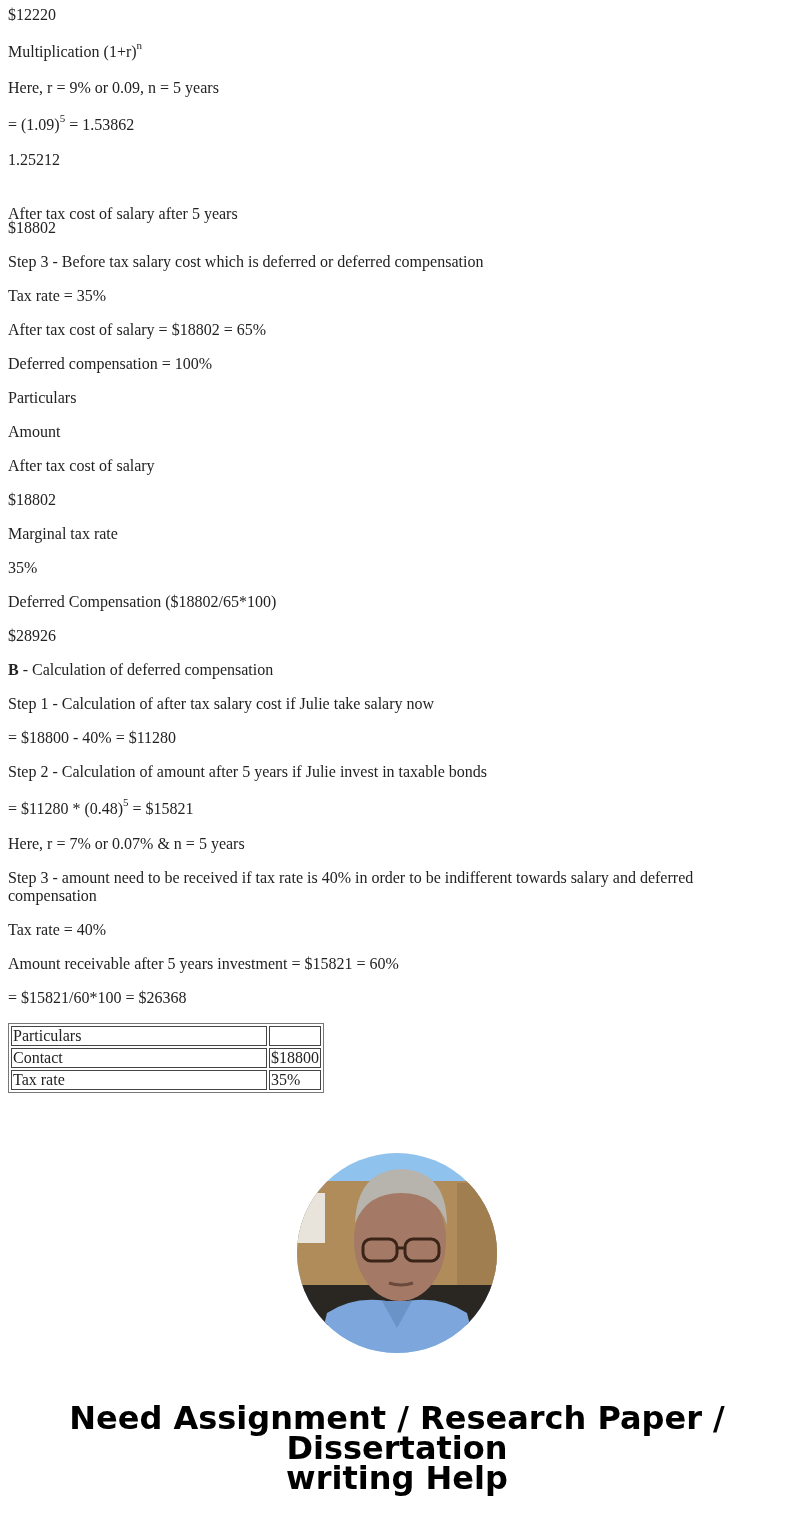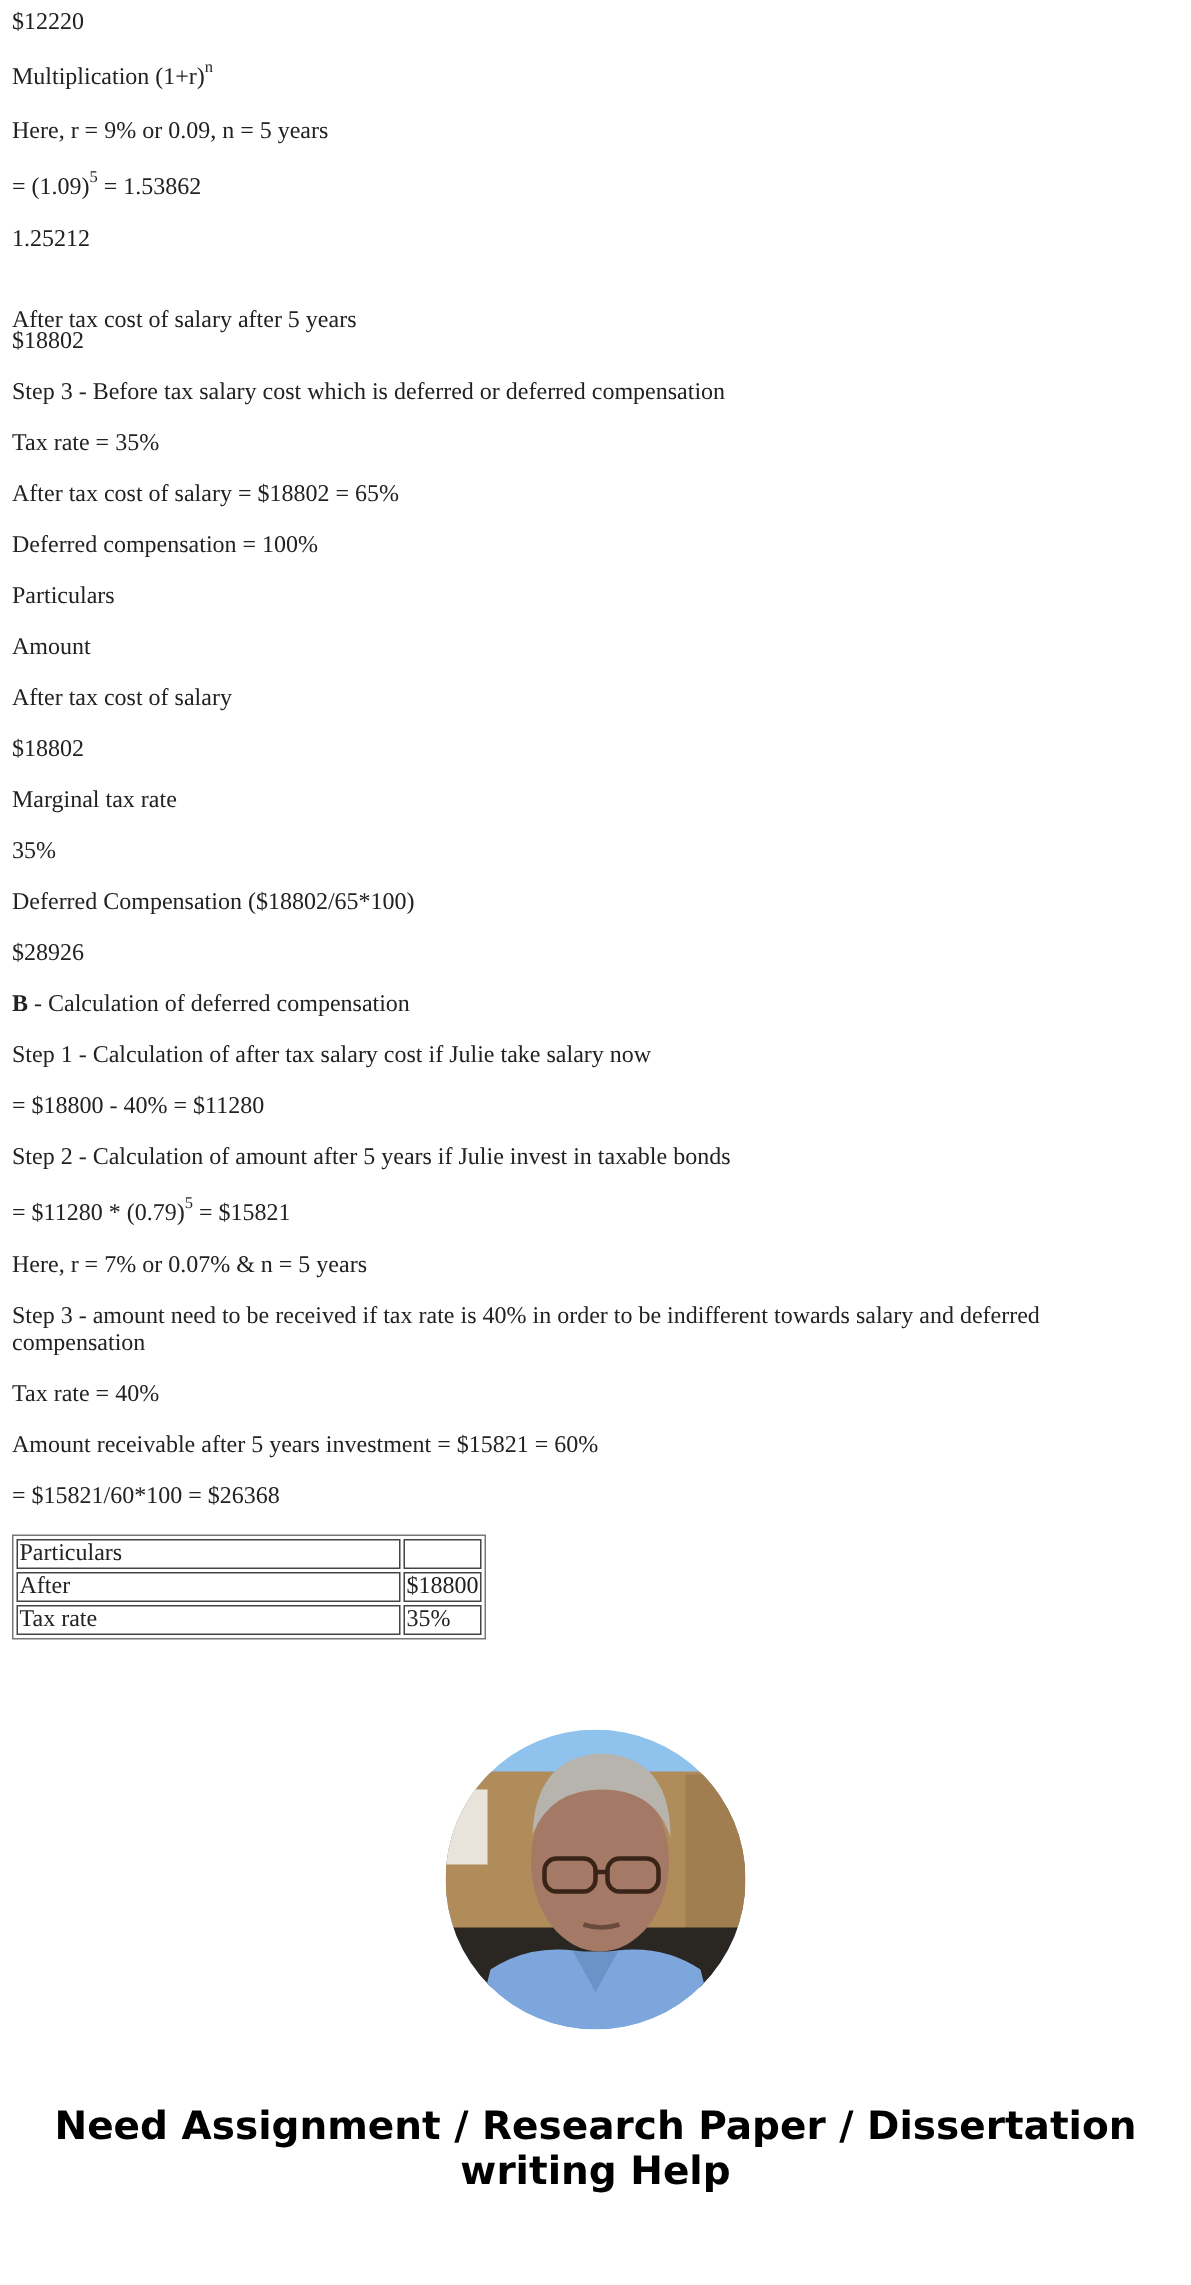--- a/index.html
+++ b/index.html
@@ -42,21 +42,21 @@
       overflow: hidden;
     }
     .footer {
       position: absolute;
       left: 0;
       top: 1403px;
       width: 794px;
       text-align: center;
       font-family: "DejaVu Sans", sans-serif;
       font-weight: bold;
-      font-size: 26px;
+      font-size: 32px;
       line-height: 30px;
       color: #000;
     }
   </style>
 </head>
 <body>
 
 <div class="content" id="content">
     <p style="position: absolute; top: 6px; left: 0px; width: 720px;"><span>$12220</span></p>
     <p style="position: absolute; top: 43px; left: 0px; width: 720px;"><span>Multiplication (1+r)</span><sup>n</sup></p>
@@ -74,36 +74,36 @@
     <p style="position: absolute; top: 457px; left: 0px; width: 720px;"><span>After tax cost of salary</span></p>
     <p style="position: absolute; top: 491px; left: 0px; width: 720px;"><span>$18802</span></p>
     <p style="position: absolute; top: 525px; left: 0px; width: 720px;"><span>Marginal tax rate</span></p>
     <p style="position: absolute; top: 559px; left: 0px; width: 720px;"><span>35%</span></p>
     <p style="position: absolute; top: 593px; left: 0px; width: 720px;"><span>Deferred Compensation ($18802/65*100)</span></p>
     <p style="position: absolute; top: 627px; left: 0px; width: 720px;"><span>$28926</span></p>
     <p style="position: absolute; top: 661px; left: 0px; width: 720px;"><b>B</b><span> - Calculation of deferred compensation</span></p>
     <p style="position: absolute; top: 695px; left: 0px; width: 720px;"><span>Step 1 - Calculation of after tax salary cost if Julie take salary now</span></p>
     <p style="position: absolute; top: 729px; left: 0px; width: 720px;"><span>= $18800 - 40% = $11280</span></p>
     <p style="position: absolute; top: 763px; left: 0px; width: 720px;"><span>Step 2 - Calculation of amount after 5 years if Julie invest in taxable bonds</span></p>
-    <p style="position: absolute; top: 800px; left: 0px; width: 720px;"><span>= $11280 * (0.79)</span><sup>5</sup><span> = $15821</span></p>
+    <p style="position: absolute; top: 800px; left: 0px; width: 720px;"><span>= $11280 * (0.48)</span><sup>5</sup><span> = $15821</span></p>
     <p style="position: absolute; top: 835px; left: 0px; width: 720px;"><span>Here, r = 7% or 0.07% &amp; n = 5 years</span></p>
     <p style="position: absolute; top: 869px; left: 0px; width: 720px;"><span>Step 3 - amount need to be received if tax rate is 40% in order to be indifferent towards salary and deferred compensation</span></p>
     <p style="position: absolute; top: 921px; left: 0px; width: 720px;"><span>Tax rate = 40%</span></p>
     <p style="position: absolute; top: 955px; left: 0px; width: 720px;"><span>Amount receivable after 5 years investment = $15821 = 60%</span></p>
     <p style="position: absolute; top: 989px; left: 0px; width: 720px;"><span>= $15821/60*100 = $26368</span></p>
   </div>
 
 <table class="particulars">
   <tbody>
     <tr>
       <td style="width:252px">Particulars</td>
       <td style="width:48px"></td>
     </tr>
     <tr>
-      <td>After</td>
+      <td>Contact</td>
       <td>$18800</td>
     </tr>
     <tr>
       <td>Tax rate</td>
       <td>35%</td>
     </tr>
   </tbody>
 </table>
 
 <div class="avatar">

